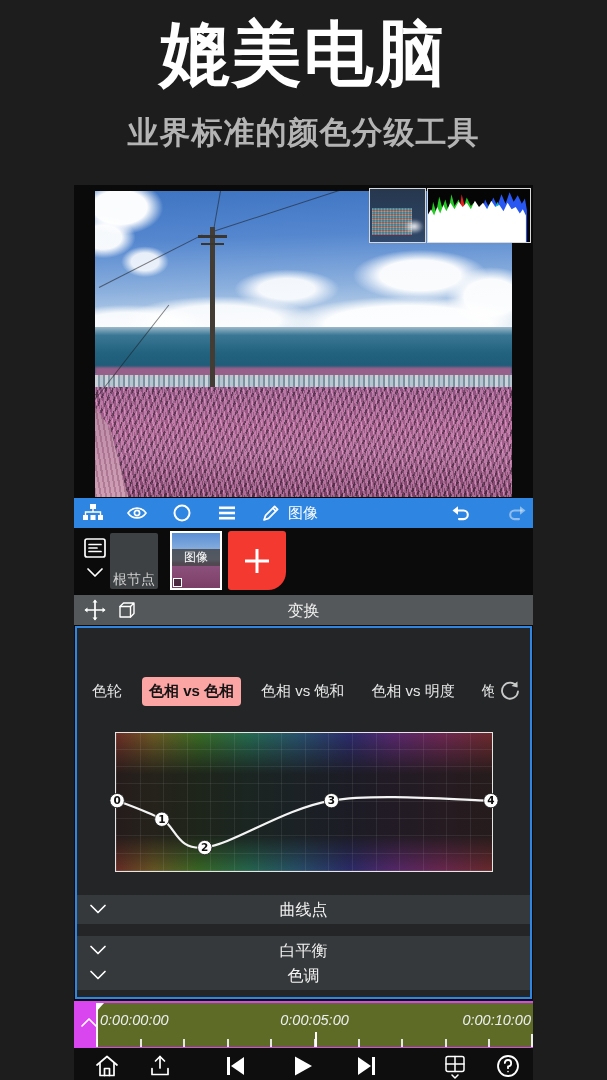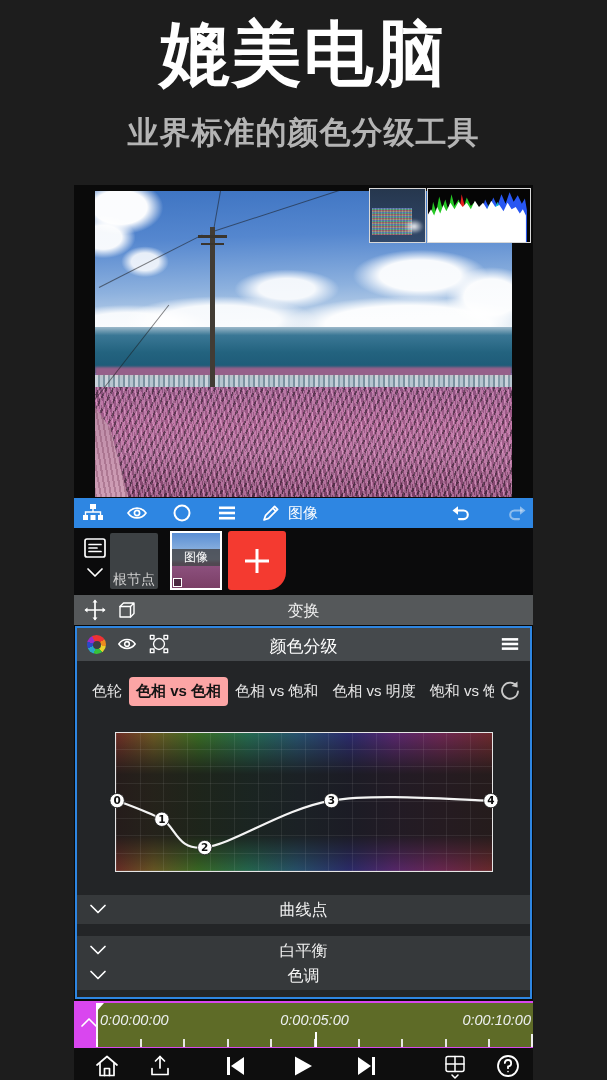--- a/index.html
+++ b/index.html
@@ -107,21 +107,21 @@
   
   .panel{position:absolute;left:1px;top:441px;width:457px;height:373px;border:2px solid var(--accent);background:#232527;}
   .panel-header{position:absolute;left:0;top:0;right:0;height:33px;background:#45494c;}
   .panel-header .ic{position:absolute;top:6px;width:20px;height:20px;}
   .wheel{position:absolute;left:10px;top:7px;width:19px;height:19px;border-radius:50%;
     background:conic-gradient(#e33 0 16%,#ec8a1e 16% 28%,#e8d22b 28% 40%,#37c23a 40% 55%,#2aa7c9 55% 68%,#2b48c9 68% 80%,#9b2bc9 80% 92%,#e33 92% 100%);}
   .wheel::after{content:"";position:absolute;left:5.5px;top:5.5px;width:8px;height:8px;border-radius:50%;background:#3c3f41;}
   .panel-title{position:absolute;left:0;right:0;top:7px;text-align:center;font-size:17px;color:#fff;}
   
   .tabs{position:absolute;left:0;right:0;top:46px;height:34px;display:flex;align-items:center;padding:0 8px;}
-  .tabs-scroll{flex:1 1 auto;display:flex;align-items:flex-start;gap:0;overflow:hidden;white-space:nowrap;}
+  .tabs-scroll{flex:1 1 auto;display:flex;align-items:flex-start;gap:13px;overflow:hidden;white-space:nowrap;}
   .tab{flex:0 0 auto;font-size:15px;color:#e8e8e8;padding:5px 7px;border-radius:4px;}
   .tab.sel{background:#fca5a5;color:#141414;font-weight:700;}
   .tab.clip{flex:0 1 auto;overflow:hidden;}
   .refresh{flex:0 0 auto;width:24px;height:24px;margin-left:4px;}
   
   .curve-box{position:absolute;left:38px;top:104px;width:378px;height:140px;border:1px solid #e6e6e6;
     background:
       repeating-linear-gradient(90deg,rgba(255,255,255,.07) 0 1px,rgba(0,0,0,0) 1px 23.6px),
       repeating-linear-gradient(0deg,rgba(255,255,255,.07) 0 1px,rgba(0,0,0,0) 1px 17.3px),
       linear-gradient(180deg,rgba(25,25,25,.15) 0%,rgba(25,25,25,.88) 30%,rgba(25,25,25,.88) 74%,rgba(25,25,25,.2) 100%),
@@ -255,40 +255,20 @@
       <polygon points="21.5,11 18.5,8.5 18.5,13.5" fill="#fff" stroke="none"></polygon>
     </svg>
     <svg class="ic stroke" style="left:42px;stroke-width:1.4" viewBox="0 0 22 22">
       <rect x="4" y="7.5" width="10.5" height="10.5"></rect>
       <path d="M4 7.5 L7.5 4 H18 V14.5 L14.5 18 M14.5 7.5 L18 4"></path>
     </svg>
     <div class="row-title">变换</div>
   </div>
 
   <div class="panel">
-    <div class="panel-header">
-      <div class="wheel"></div>
-      <svg class="ic stroke" style="left:40px" viewBox="0 0 22 22">
-        <path d="M2 11 C6.5 4.5,15.5 4.5,20 11 C15.5 17.5,6.5 17.5,2 11 Z"></path>
-          <circle cx="11" cy="11" r="2.6"></circle>
-      </svg>
-      <svg class="ic stroke" style="left:72px;stroke-width:1.5" viewBox="0 0 22 22">
-        <circle cx="11" cy="11" r="6"></circle>
-        <rect x="1.5" y="1.5" width="4" height="4" fill="#45494c"></rect>
-          <rect x="16.5" y="1.5" width="4" height="4" fill="#45494c"></rect>
-        <rect x="1.5" y="16.5" width="4" height="4" fill="#45494c"></rect>
-          <rect x="16.5" y="16.5" width="4" height="4" fill="#45494c"></rect>
-      </svg>
-      <div class="panel-title">颜色分级</div>
-      <svg class="ic" style="left:423px" viewBox="0 0 22 22">
-        <rect x="2" y="4.5" width="18" height="2.8" fill="#fff"></rect>
-          <rect x="2" y="9.6" width="18" height="2.8" fill="#fff"></rect>
-          <rect x="2" y="14.7" width="18" height="2.8" fill="#fff"></rect>
-      </svg>
-    </div>
 
     <div class="tabs">
       <div class="tabs-scroll">
         <span class="tab">色轮</span>
         <span class="tab sel">色相 vs 色相</span>
         <span class="tab">色相 vs 饱和</span>
         <span class="tab">色相 vs 明度</span>
         <span class="tab clip">饱和 vs 饱和</span>
       </div>
       <svg class="refresh" viewBox="0 0 24 24">

